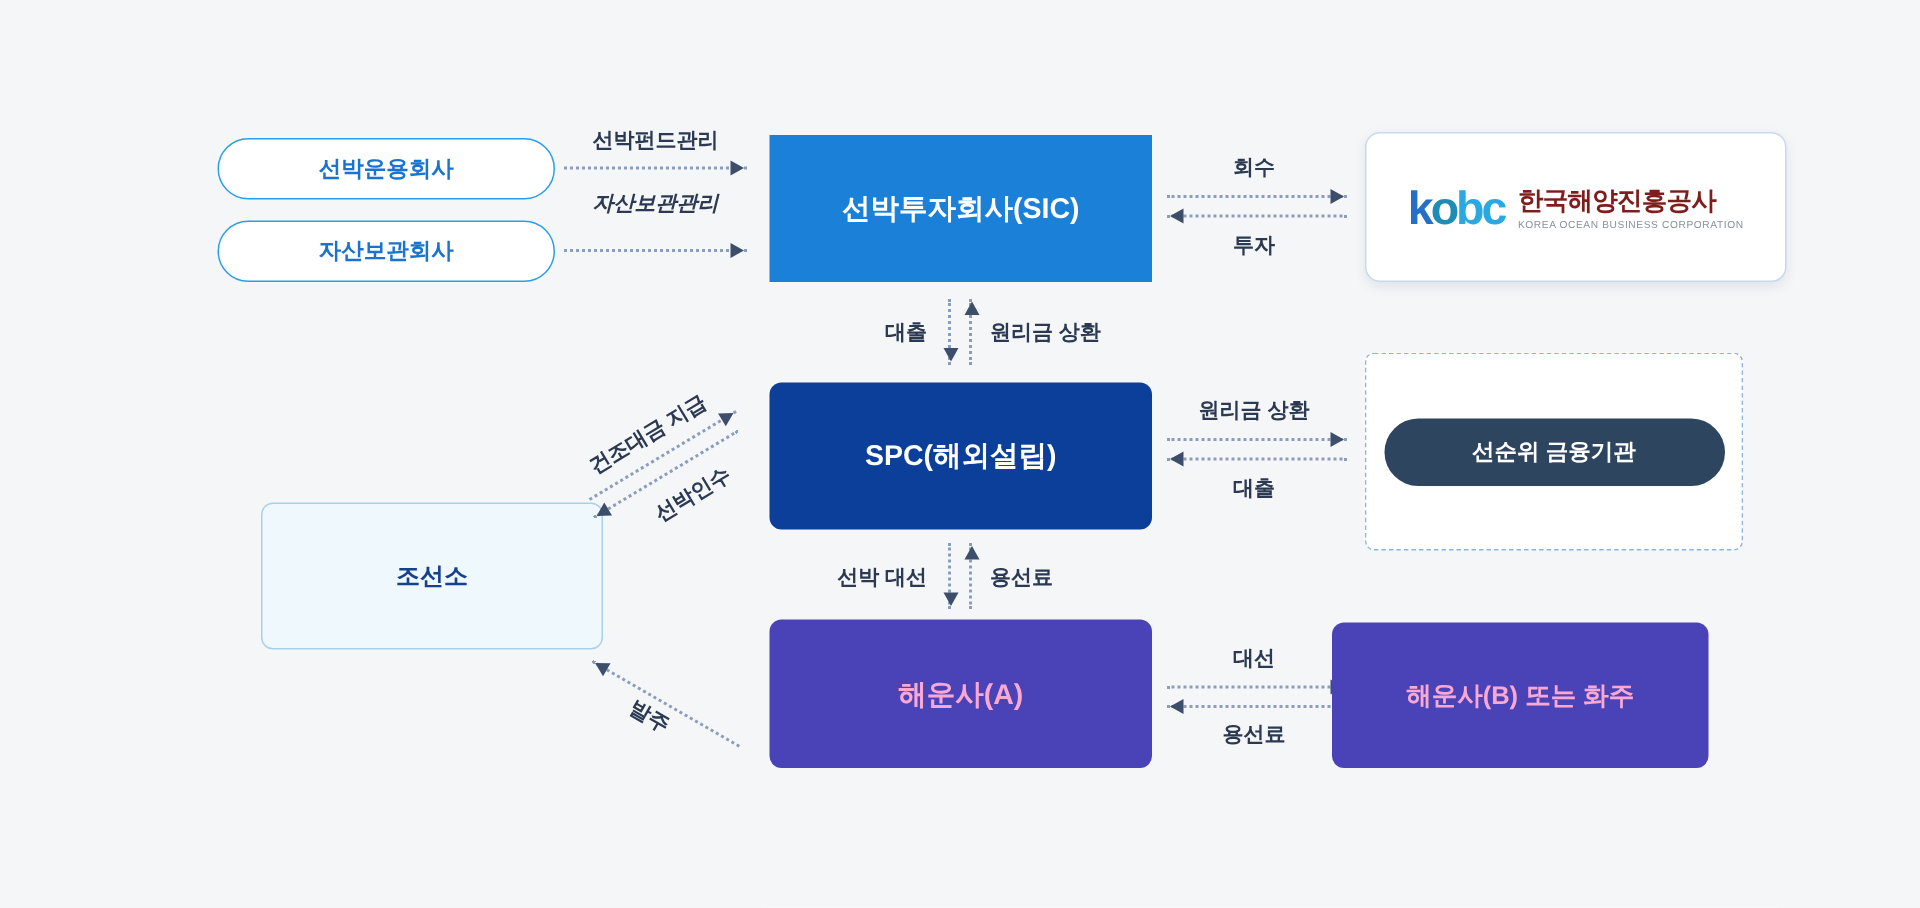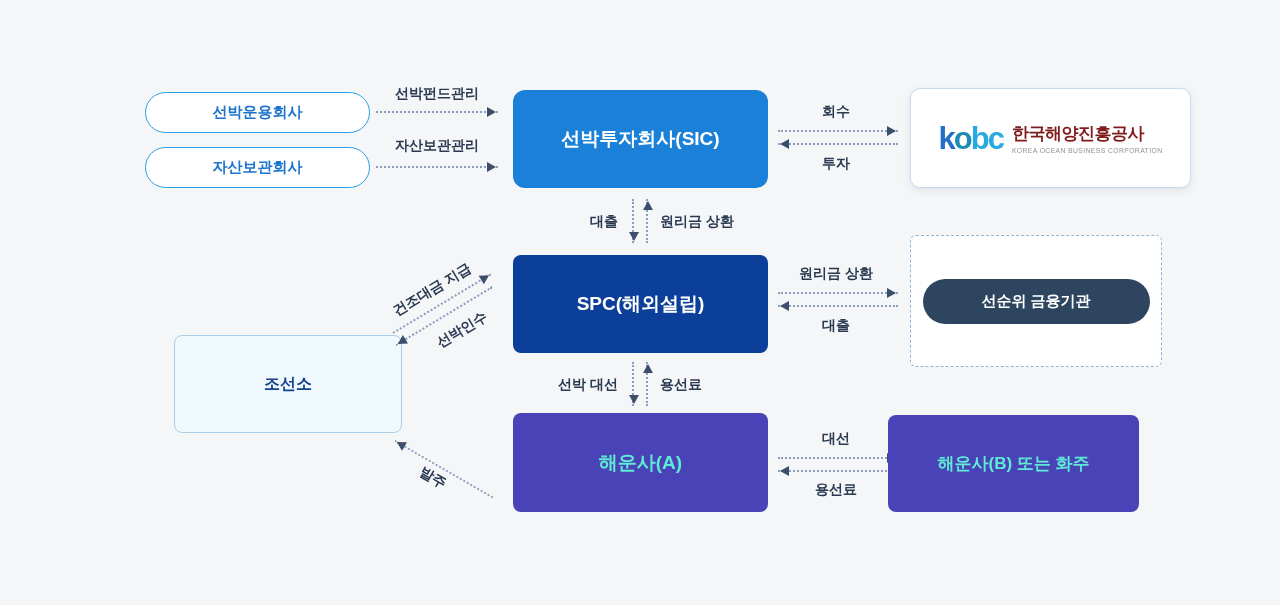--- a/index.html
+++ b/index.html
@@ -2,23 +2,23 @@
 <html><head>
 <meta charset="utf-8">
 <style>
   html,body{margin:0;padding:0;}
   body{font-family:"Liberation Sans",sans-serif;background:#fff;}
   .stage{position:relative;width:1280px;height:605px;background:#F5F6F8;overflow:hidden;}
 
   .box{position:absolute;display:flex;align-items:center;justify-content:center;
        font-weight:700;box-sizing:border-box;text-align:center;}
   .pill{background:#fff;border:1.5px solid #29A0E6;border-radius:22px;color:#1A73CE;font-size:15px;}
-  .sic{background:#1B80D8;color:#fff;border-radius:12px;font-size:19px;}
+  .sic{background:#1B80D8;color:#fff;border-radius:0;font-size:19px;}
   .spc{background:#0B3F99;color:#fff;border-radius:8px;font-size:19px;}
-  .purple{background:#4A43B7;color:#5eead4;border-radius:8px;font-size:19px;}
+  .purple{background:#4A43B7;color:#f9a8d4;border-radius:8px;font-size:19px;}
   .purple.small{font-size:17px;}
   .shipyard{background:#EFF8FD;border:1.5px solid #A9D0E9;border-radius:8px;color:#15418F;font-size:16px;margin-left:32px;}
   .kobc-box{background:#fff;border:1px solid #C9D9EA;border-radius:10px;
             box-shadow:0 3px 8px rgba(40,70,110,0.10);}
   .dashed-group{position:absolute;background:#fff;border:1.5px dashed #8FB4DC;border-radius:6px;
             display:flex;flex-direction:column;align-items:center;justify-content:center;gap:6px;box-sizing:border-box;}
   .fi-pill{width:227px;height:45px;background:#2E4560;border-radius:23px;color:#fff;
             font-size:15px;font-weight:700;display:flex;align-items:center;justify-content:center;}
 
   .flabel{position:absolute;font-size:14px;font-weight:600;color:#2B3A52;text-align:center;line-height:1.1;}
@@ -53,21 +53,21 @@
 
 <div class="stage">
 
   <div class="box pill" style="left:145px;top:147px;width:225px;height:41px;">자산보관회사</div>
   <div class="box pill" style="left:145px;top:92px;width:225px;height:41px;">선박운용회사</div>
 
   <div class="flabel" style="left:376px;top:86px;width:122px;">선박펀드관리</div>
   <div class="arrow h" style="left:376px;top:111px;width:122px;">
     <div class="ah r"></div>
   </div>
-  <div class="flabel" style="left:376px;top:138px;width:122px;">자산보관관리</div>
+  <div class="flabel" style="left:376px;top:128px;width:122px;font-style:italic;">자산보관관리</div>
   <div class="arrow h" style="left:376px;top:166px;width:122px;">
     <div class="ah r"></div>
   </div>
 
   <div class="box sic" style="left:513px;top:90px;width:255px;height:98px;">선박투자회사(SIC)</div>
 
   <div class="flabel" style="left:776px;top:104px;width:120px;">회수</div>
   <div class="arrow h" style="left:778px;top:130px;width:120px;">
     <div class="ah r"></div>
   </div>

